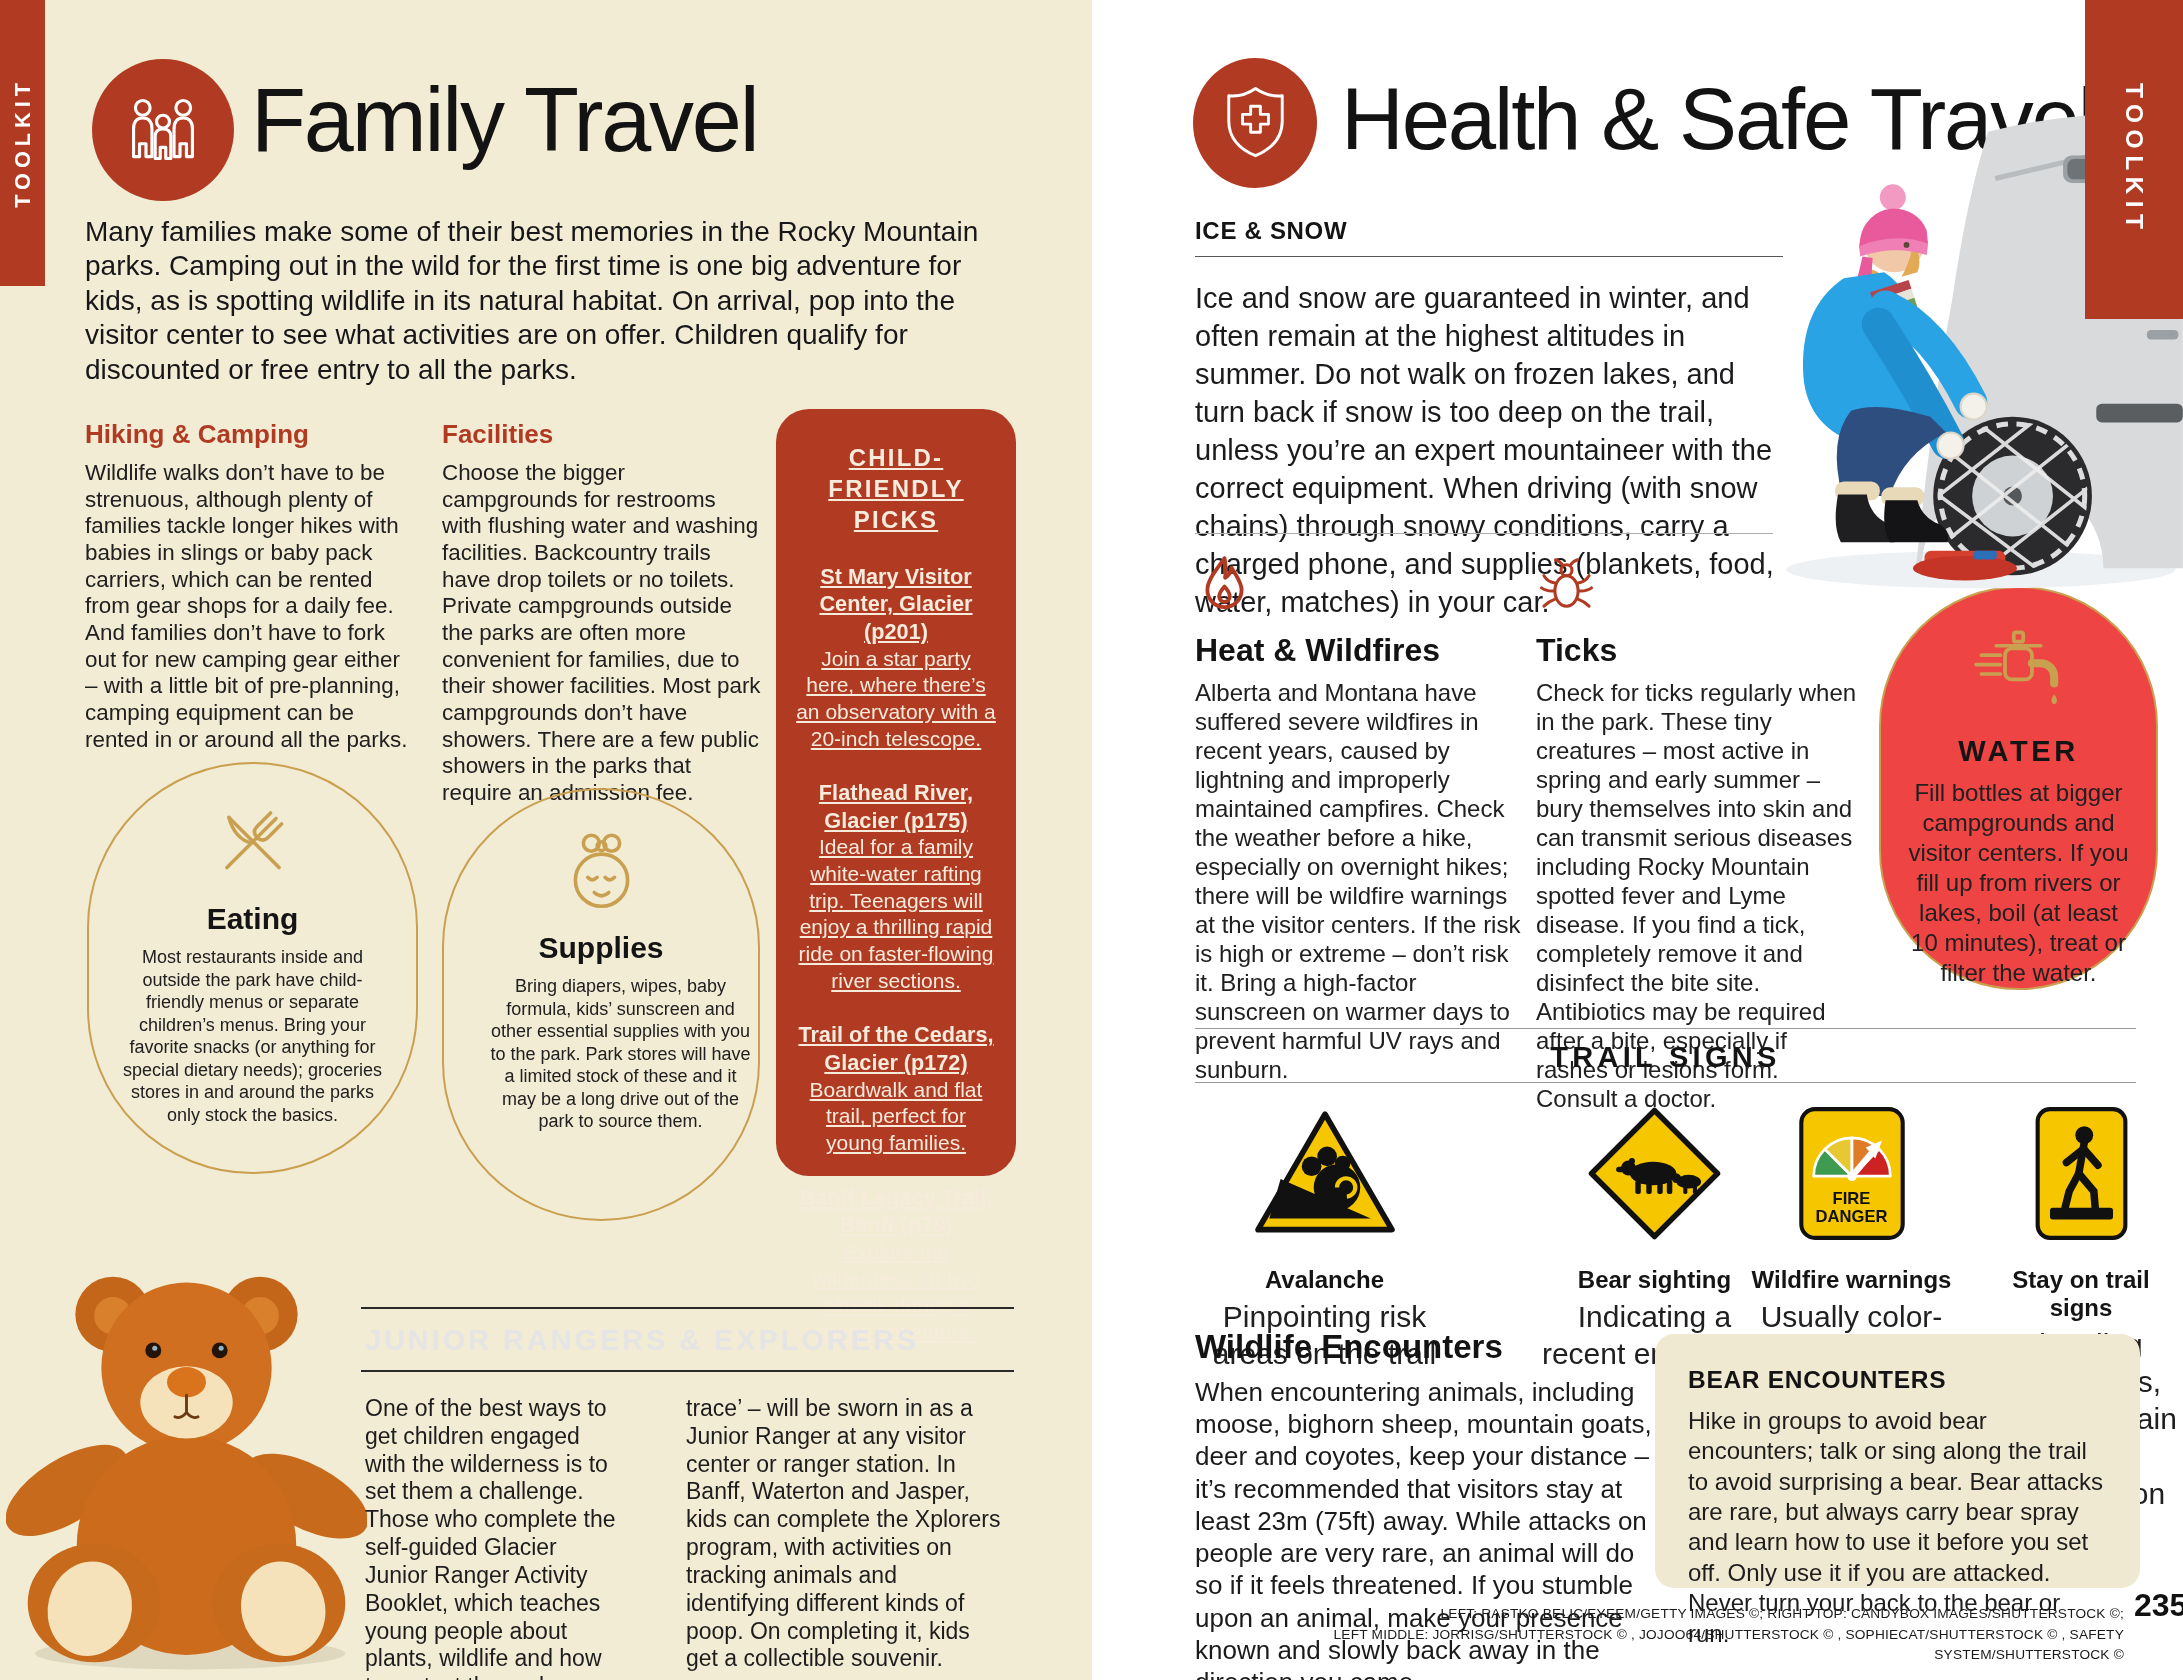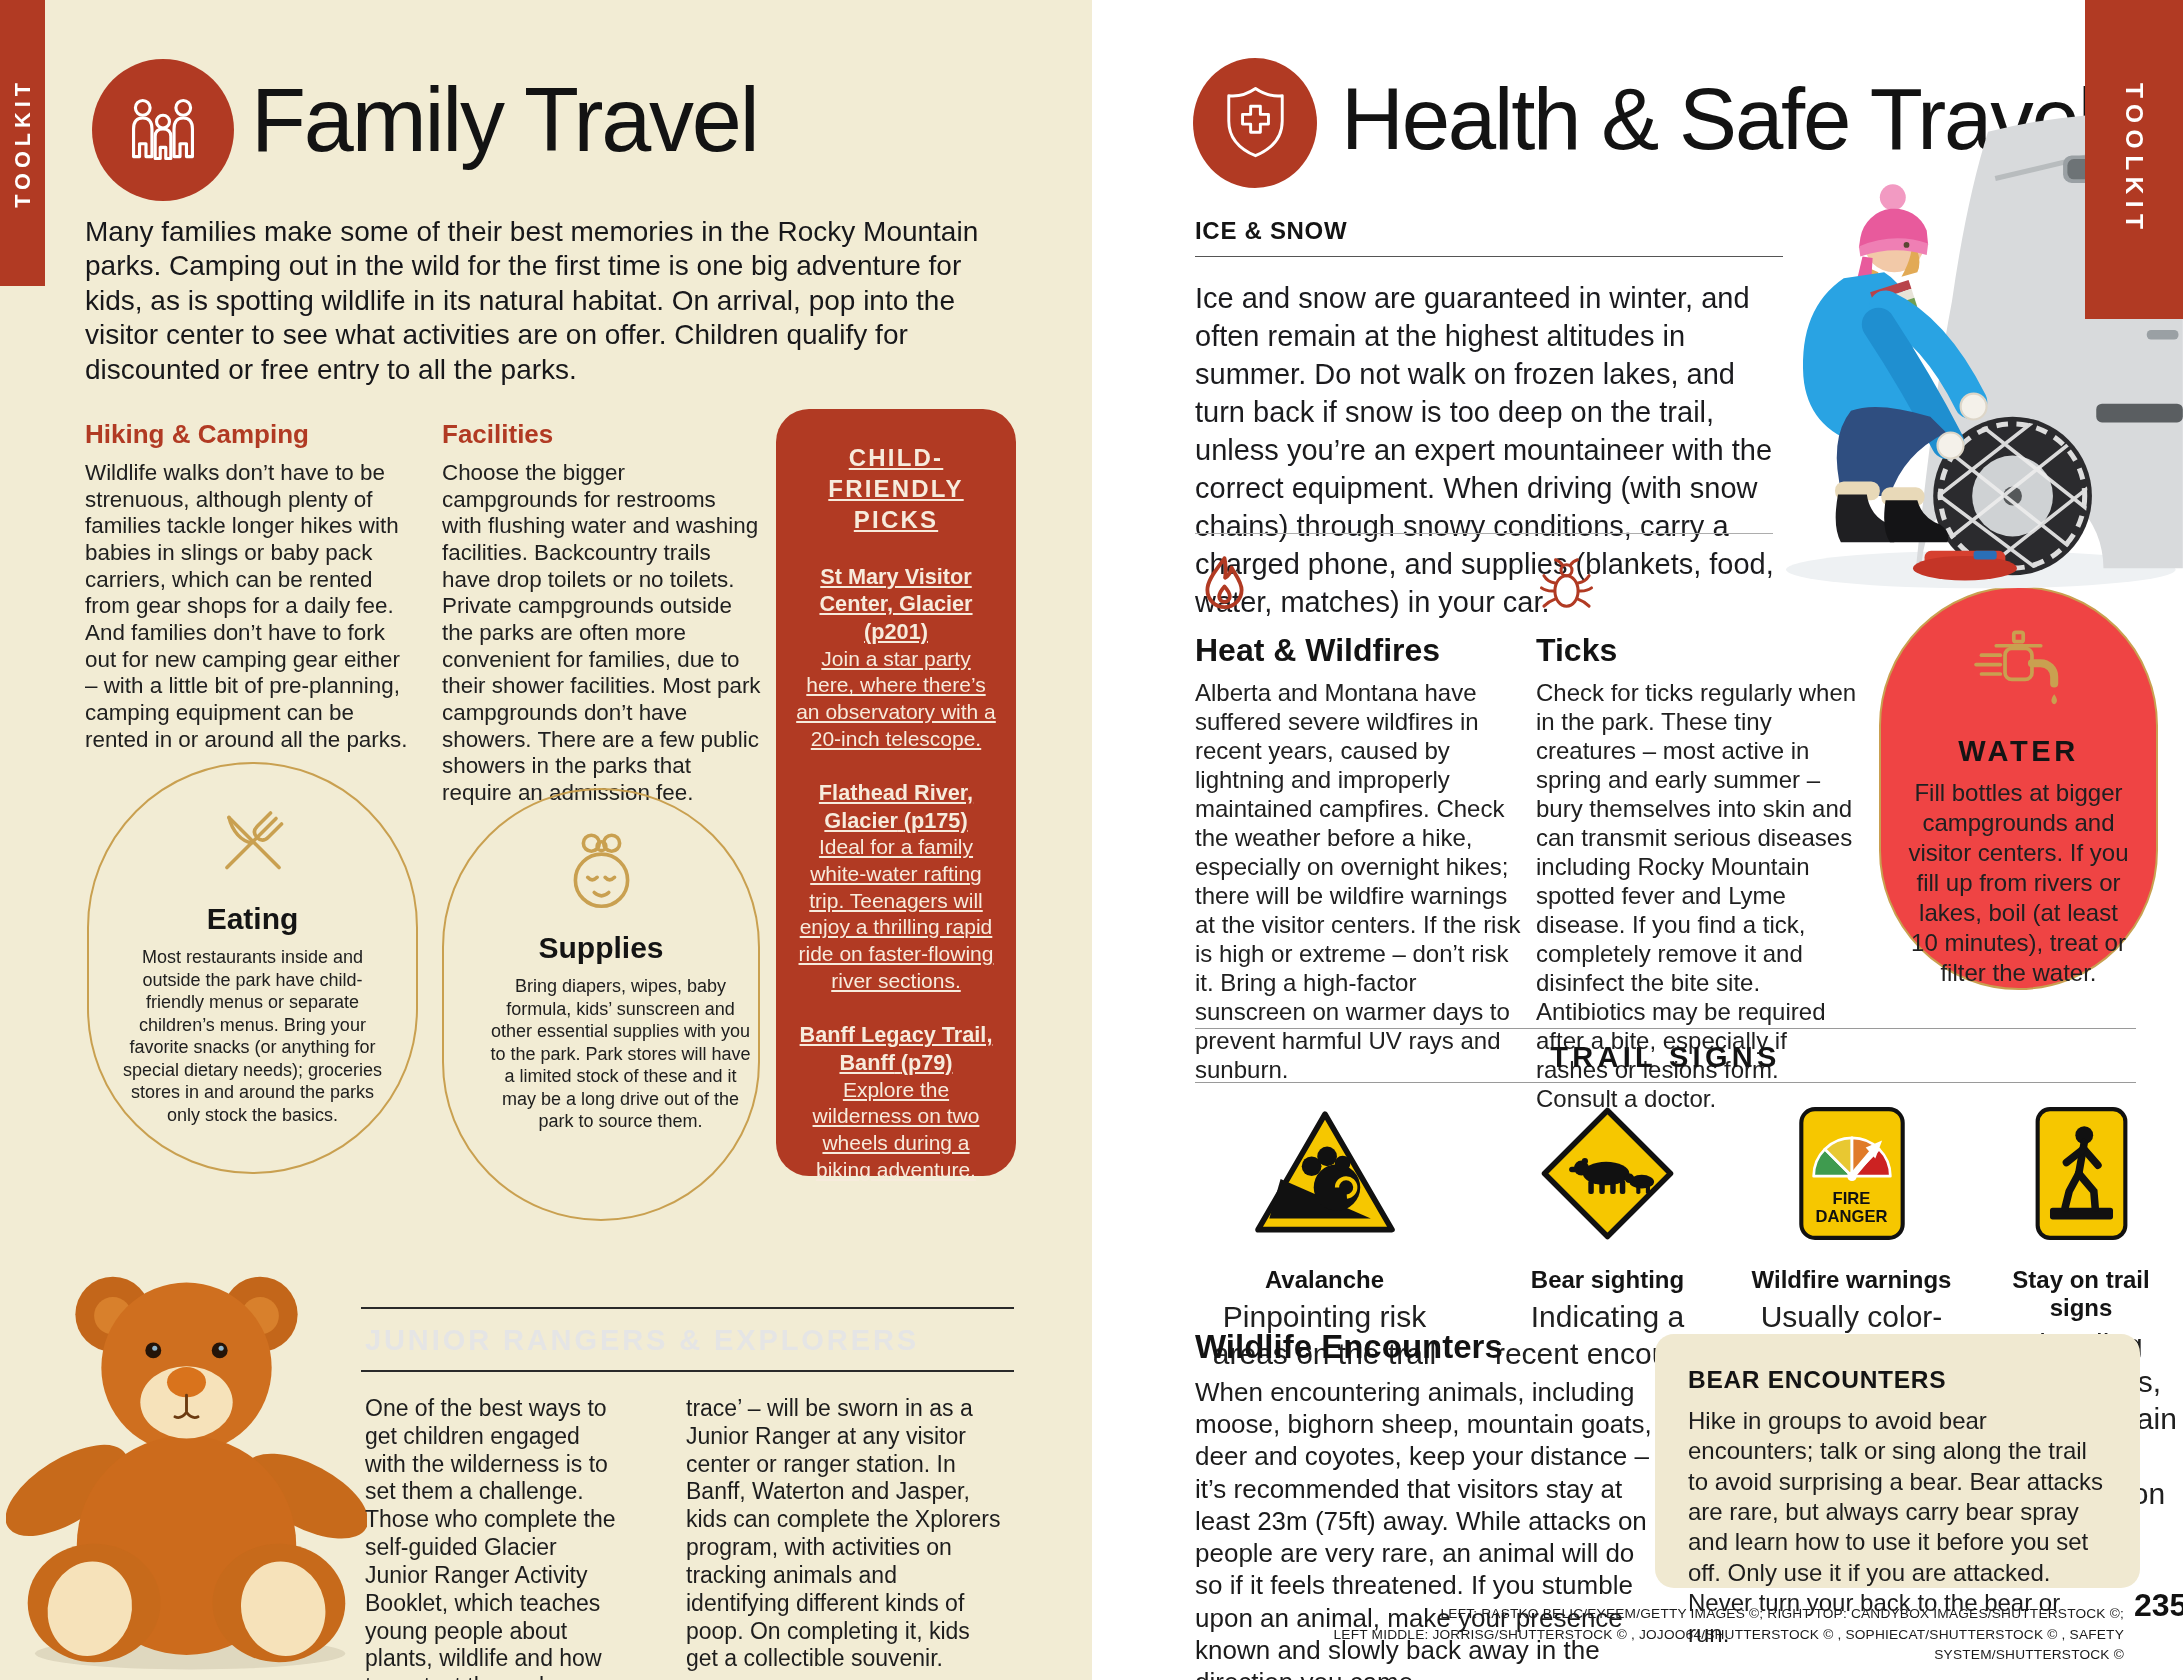--- a/index.html
+++ b/index.html
@@ -106,20 +106,25 @@
     <div class="redbox-head">CHILD-FRIENDLY PICKS</div>
     <div class="pick">
       <b>St Mary Visitor Center, Glacier</b>
       <b>(p201)</b>
       <div>Join a star party here, where there’s an observatory with a 20-inch telescope.</div>
     </div>
     <div class="pick">
       <b>Flathead River, Glacier</b>
       <b>(p175)</b>
       <div>Ideal for a family white-water rafting trip. Teenagers will enjoy a thrilling rapid ride on faster-flowing river sections.</div>
+    </div>
+    <div class="pick">
+      <b>Trail of the Cedars, Glacier</b>
+      <b>(p172)</b>
+      <div>Boardwalk and flat trail, perfect for young families.</div>
     </div>
     <div class="pick">
       <b>Banff Legacy Trail, Banff</b>
       <b>(p79)</b>
       <div>Explore the wilderness on two wheels during a biking adventure.</div>
     </div>
   </div>
 
   <div class="abs oval" style="left:87px;top:762px;width:331px;height:412px;padding-top:35px;">
     <span>
@@ -325,21 +330,21 @@
         <path d="M122 114 a13 13 0 1 1 14 13" stroke="#f6c700" stroke-width="6" fill="none"></path>
         <circle cx="86" cy="84" r="14" fill="#111"></circle>
         <circle cx="108" cy="70" r="14" fill="#111"></circle>
         <circle cx="130" cy="80" r="11" fill="#111"></circle>
       </svg>
     </div>
     <div class="sign-name">Avalanche</div>
     <div class="sign-desc">Pinpointing risk areas on the trail</div>
   </div>
 
-  <div class="abs sign-col" style="left:1492px;top:1103px;width:231px;">
+  <div class="abs sign-col" style="left:1539px;top:1103px;width:231px;">
     <div class="sign-art">
       <svg width="137" height="137" viewBox="0 0 200 200">
         <path d="M100 8 L192 100 L100 192 L8 100 Z" fill="#f6c700" stroke="#111" stroke-width="8" stroke-linejoin="round"></path>
         <g fill="#111">
           <ellipse cx="98" cy="100" rx="34" ry="17"></ellipse>
           <circle cx="62" cy="92" r="11"></circle>
           <rect x="44" y="90" width="14" height="8" rx="4"></rect>
           <circle cx="67" cy="82" r="4.5"></circle>
           <rect x="72" y="110" width="8" height="20" rx="3"></rect>
           <rect x="88" y="113" width="8" height="17" rx="3"></rect>

